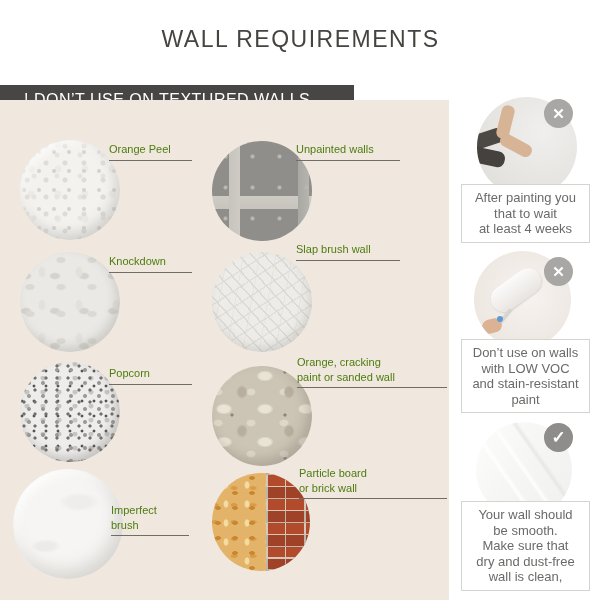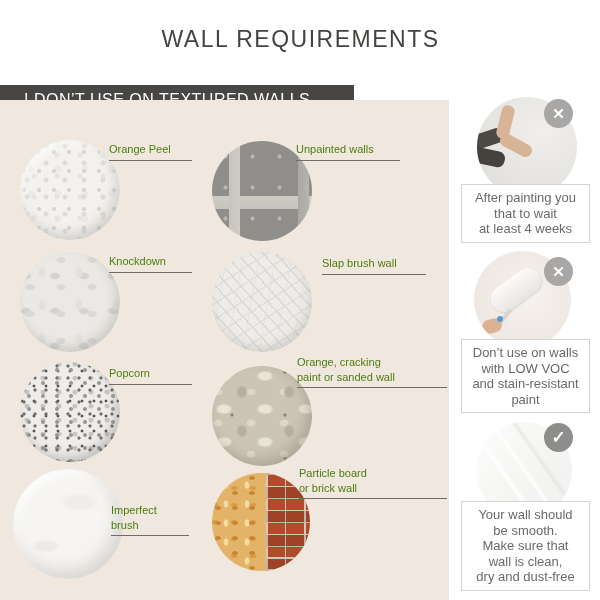--- a/index.html
+++ b/index.html
@@ -135,21 +135,21 @@
   <div class="t-label" style="left:296px;top:142px;width:104px;">
     <span>Unpainted walls</span>
   </div>
 
   <div class="circle tex-kd" style="left:20px;top:252px;"></div>
   <div class="t-label" style="left:109px;top:254px;width:83px;">
     <span>Knockdown</span>
   </div>
 
   <div class="circle tex-sb" style="left:212px;top:252px;"></div>
-  <div class="t-label" style="left:296px;top:256px;width:104px;margin-left:26px;">
+  <div class="t-label" style="left:296px;top:242px;width:104px;">
     <span>Slap brush wall</span>
   </div>
 
   <div class="circle tex-pc" style="left:20px;top:362px;"></div>
   <div class="t-label" style="left:109px;top:366px;width:83px;">
     <span>Popcorn</span>
   </div>
 
   <div class="circle tex-dm" style="left:212px;top:366px;"></div>
   <div class="t-label" style="left:297px;top:355px;width:150px;">
@@ -201,17 +201,17 @@
 
   <div class="photo photo3" style="left:476px;top:422px;width:96px;height:96px;">
     <div class="shape p3-streaks"></div>
     <div class="shape p3-base"></div>
   </div>
   <div class="badge badge-v" style="left:544px;top:423px;">✓</div>
   <div class="note" style="left:461px;top:501px;">
     <span>Your wall should</span>
     <span>be smooth.</span>
     <span>Make sure that</span>
+    <span>dry and dust-free</span>
     <span>wall is clean,</span>
-    <span>dry and dust-free</span>
   </div>
 
 </div>
 
 </body></html>

